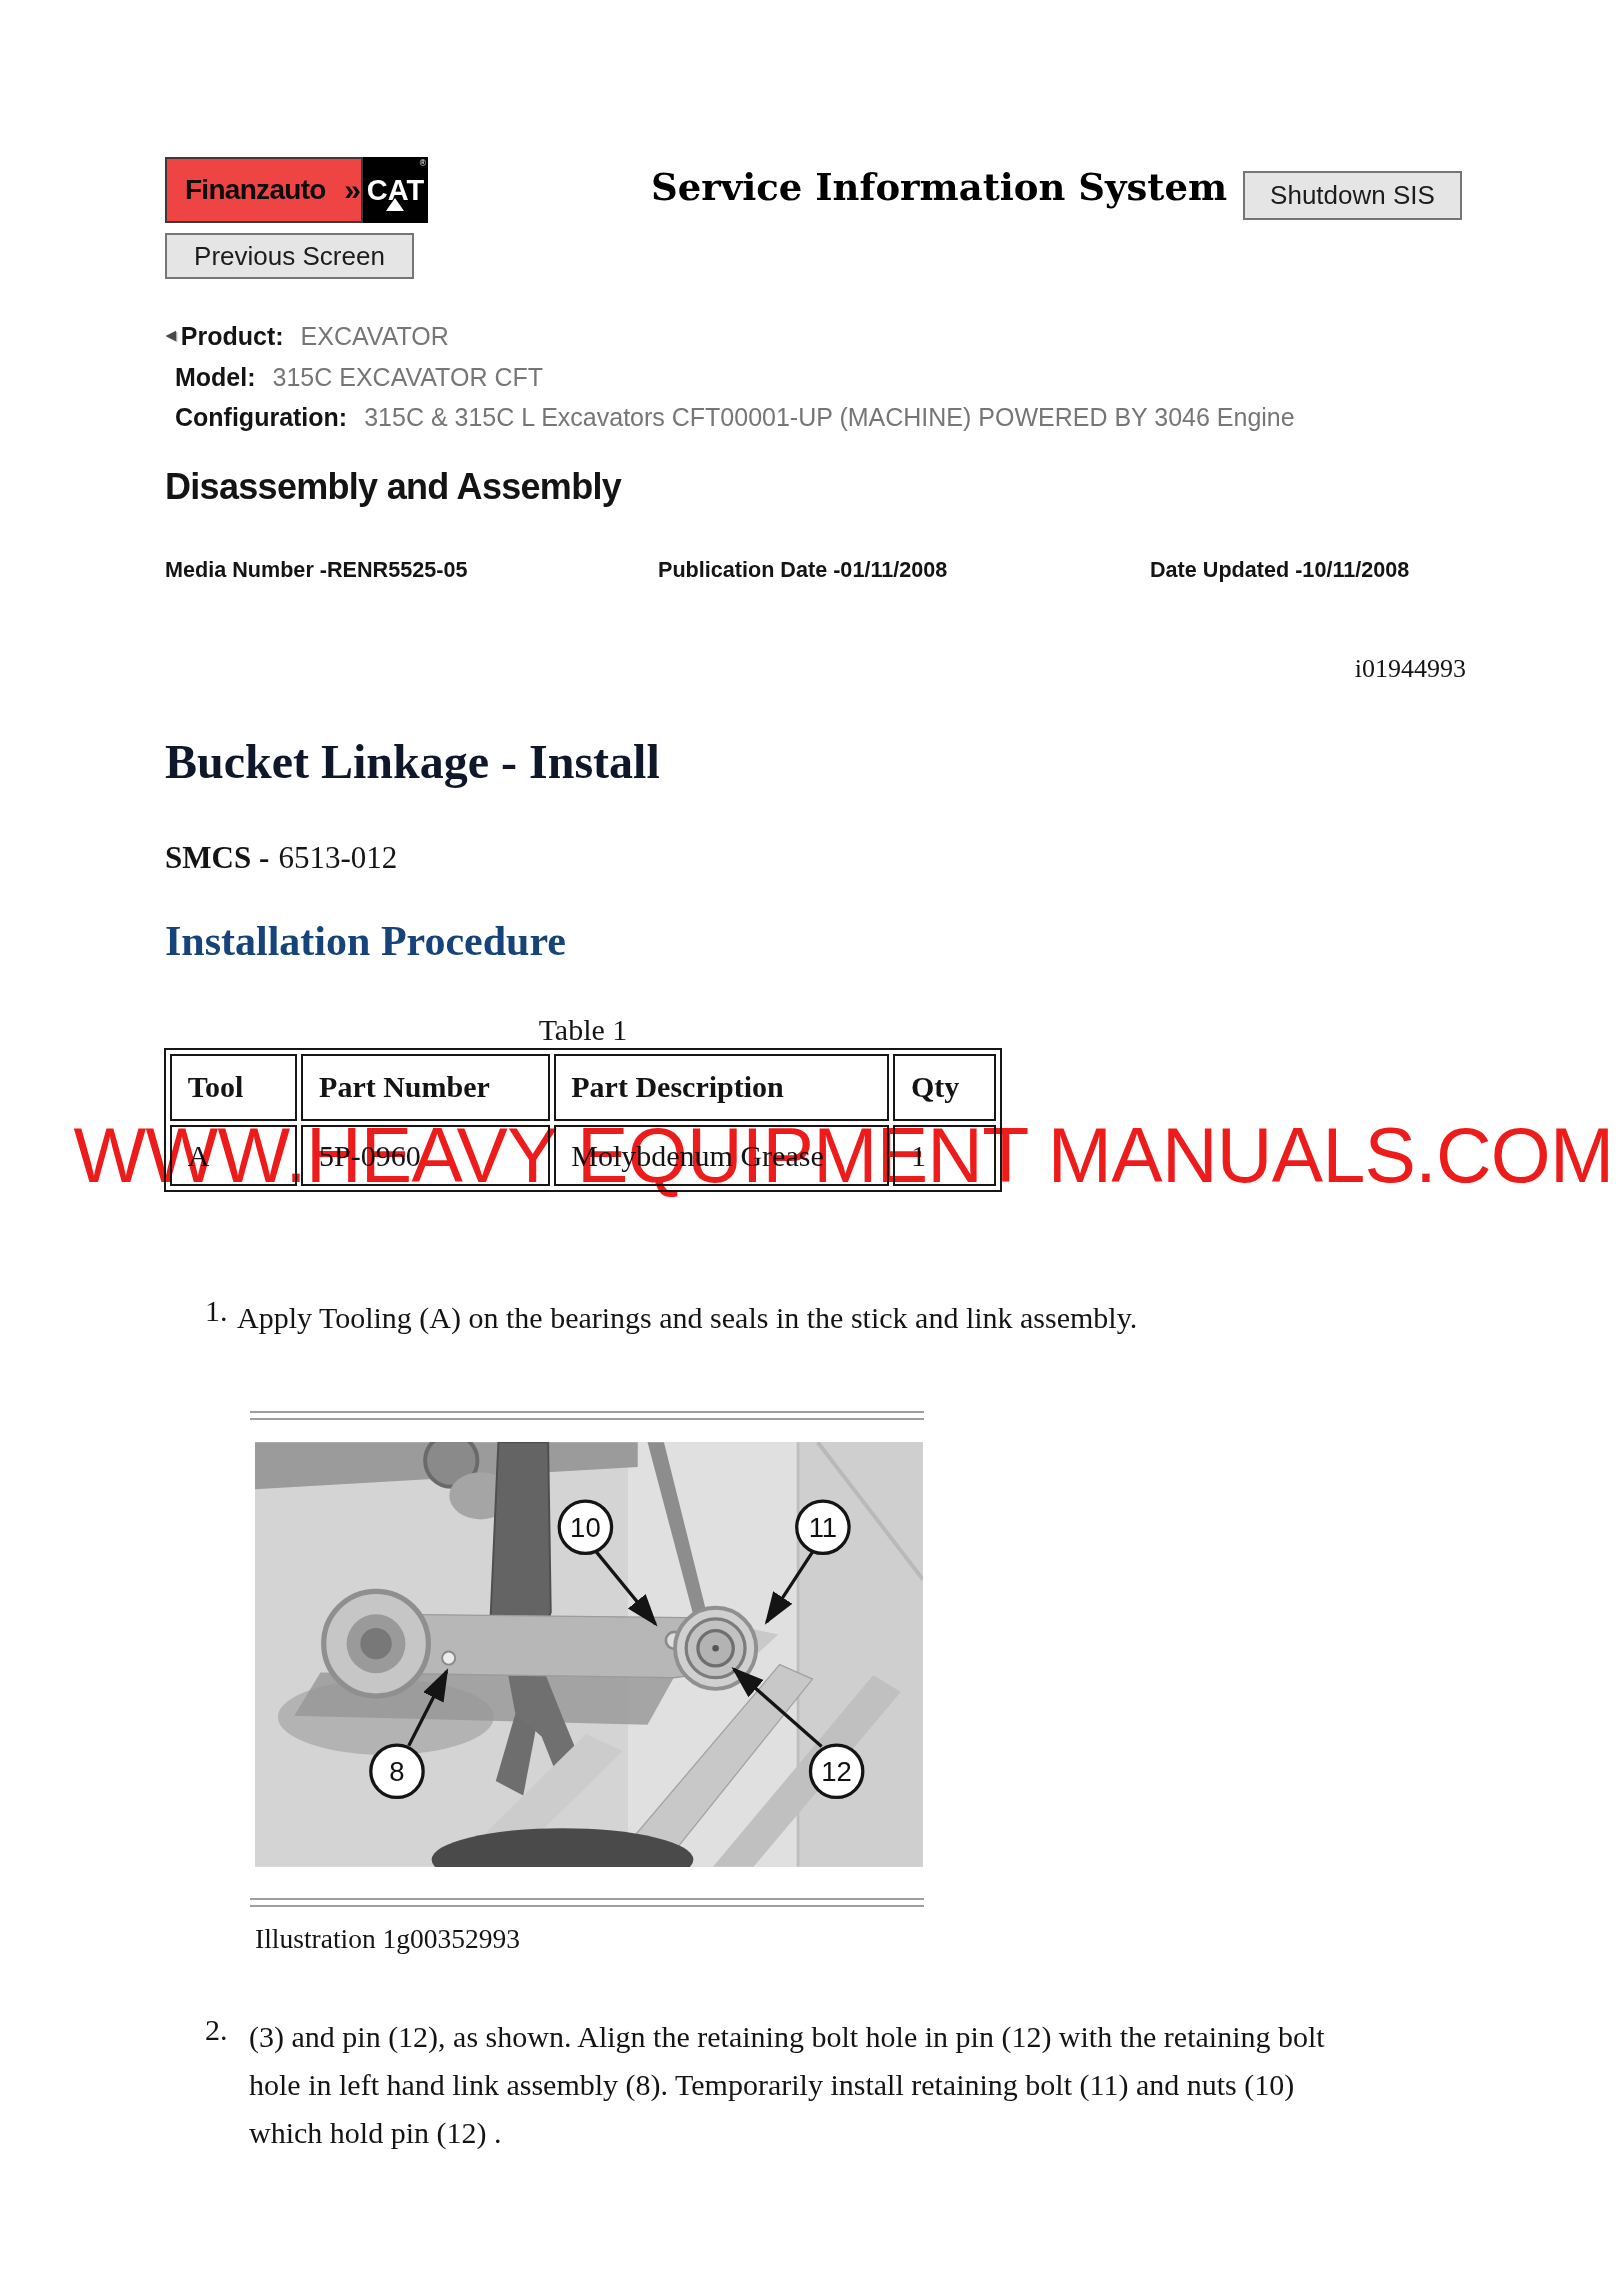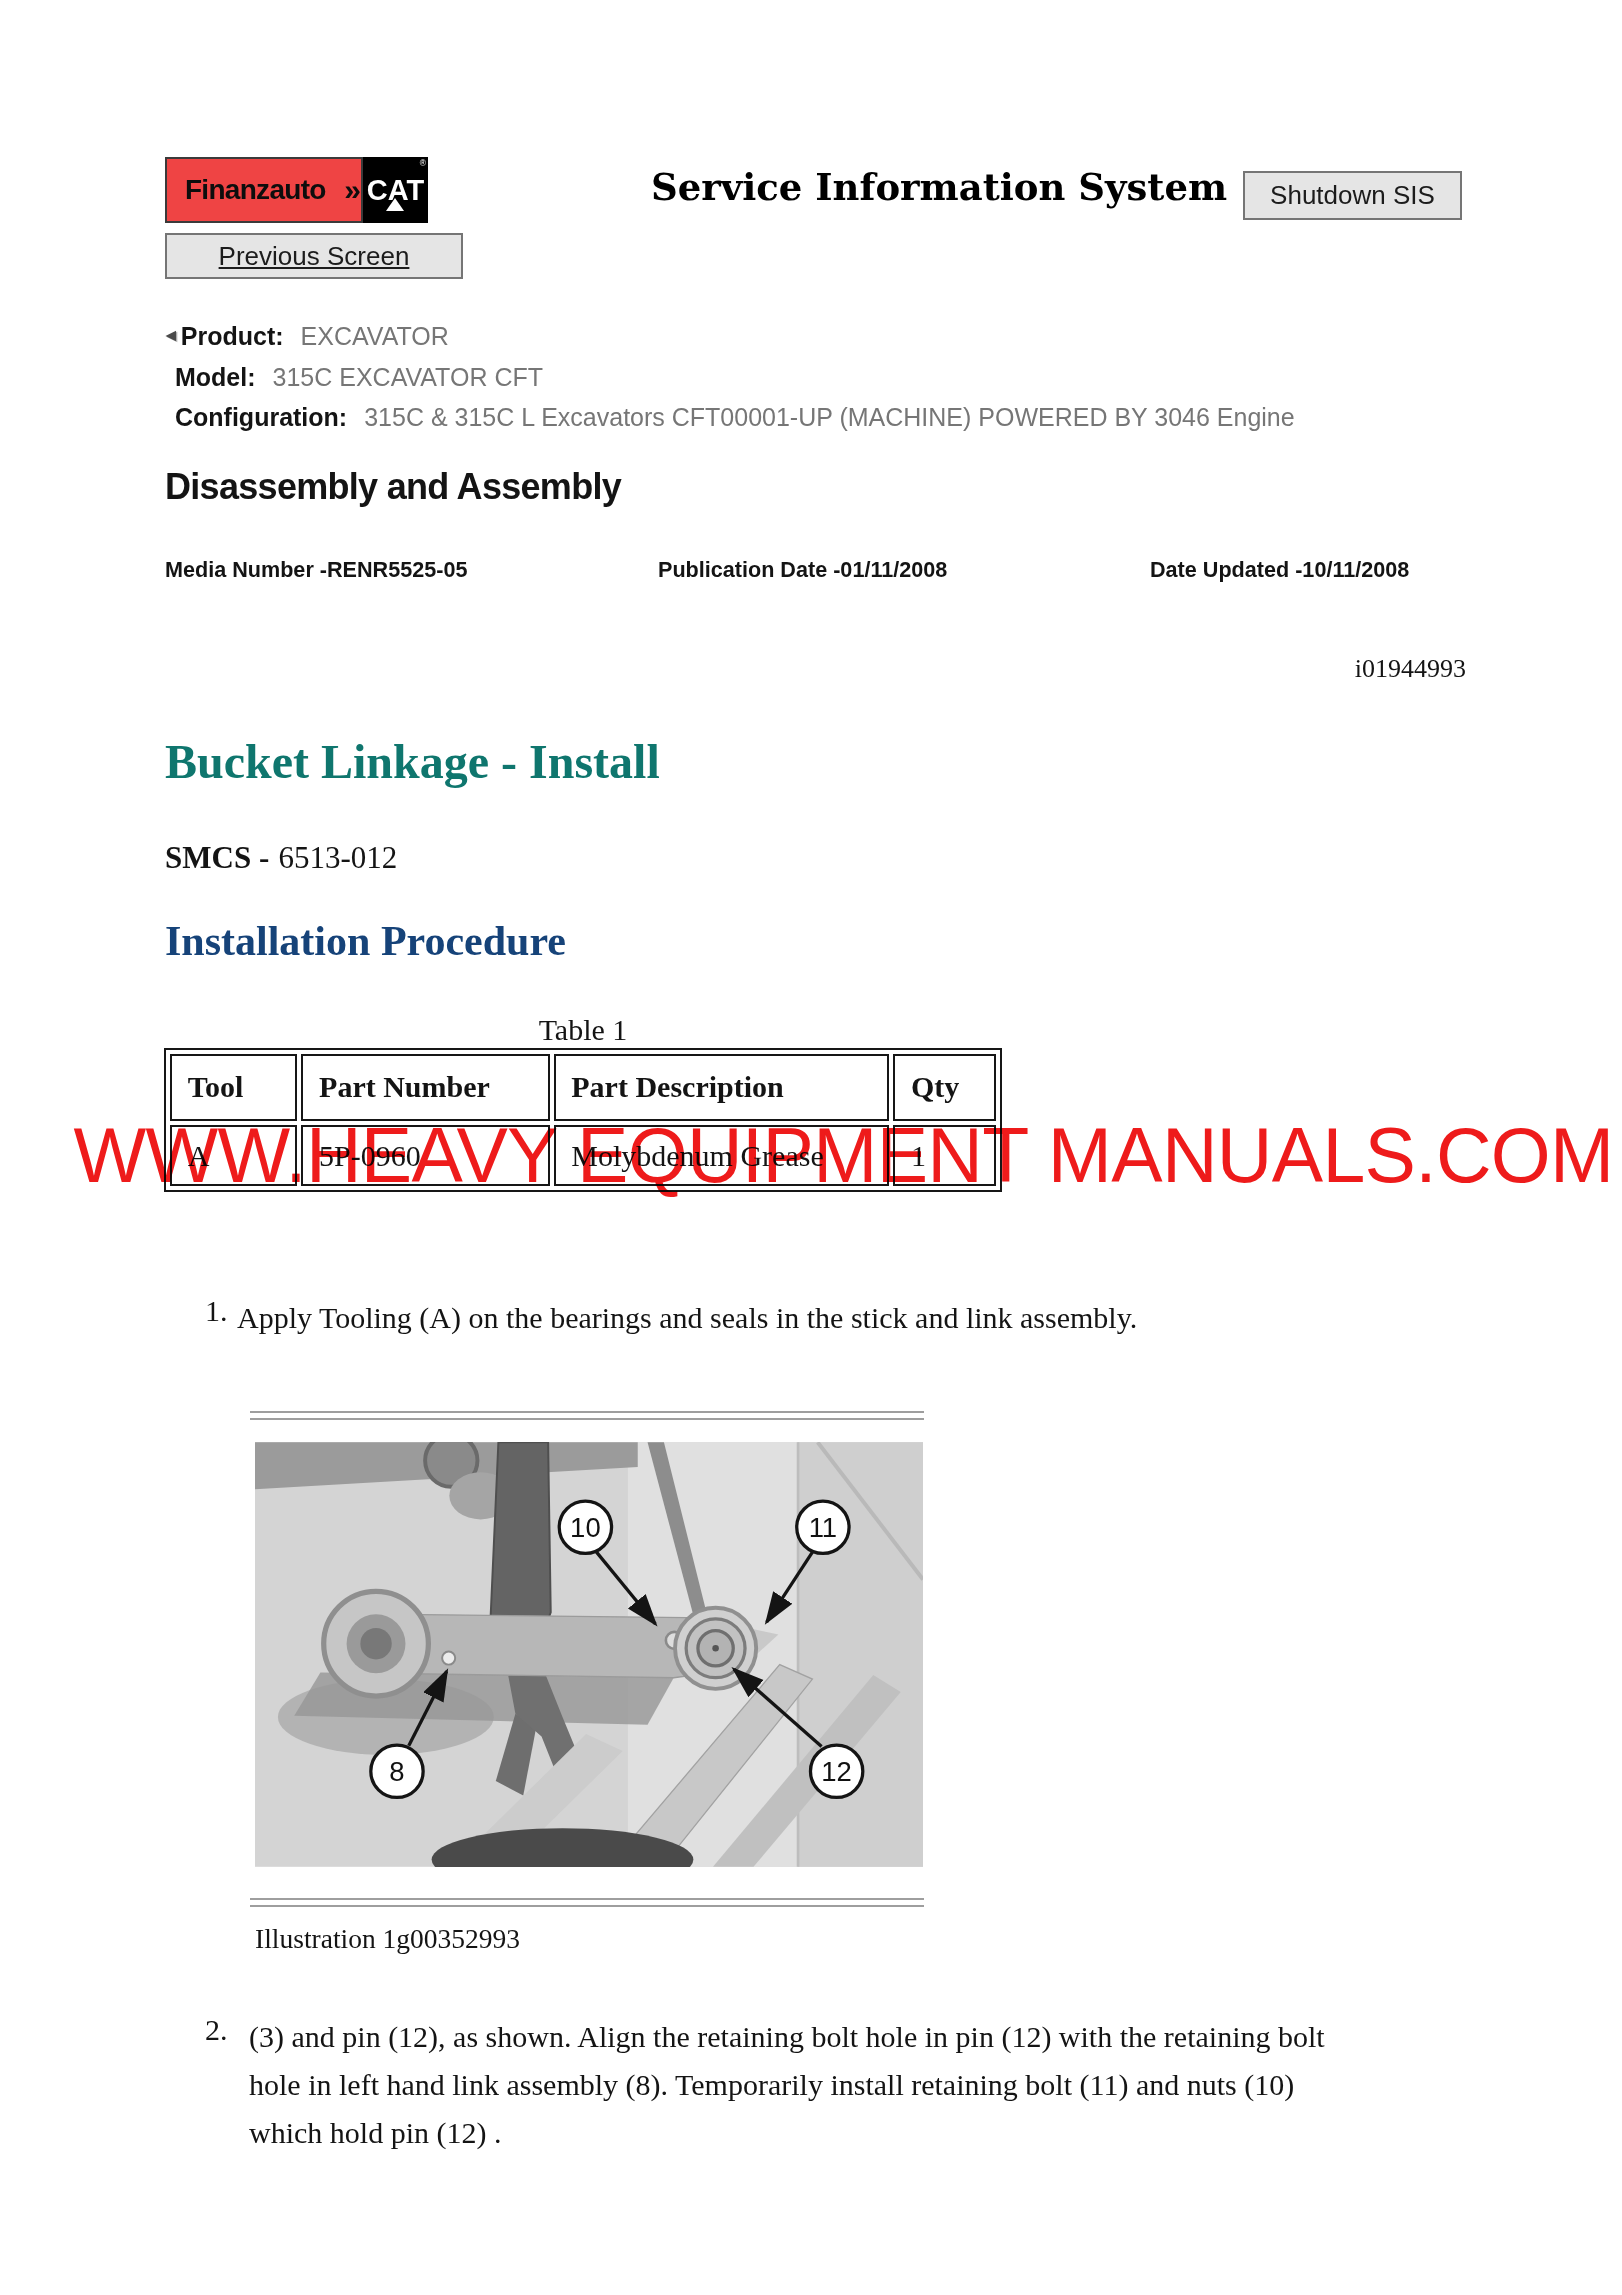--- a/index.html
+++ b/index.html
@@ -18,41 +18,41 @@
                      border-left:11.8px solid transparent;border-right:11.8px solid transparent;border-bottom:17px solid #000;
                      box-sizing:border-box;}
   #logo-cat .cat-tri:after{content:"";position:absolute;left:-9.2px;top:2.6px;width:0;height:0;
                      border-left:9.2px solid transparent;border-right:9.2px solid transparent;border-bottom:13px solid #fff;}
   #logo-cat .cat-reg{position:absolute;right:2px;top:1.3px;color:#fff;font-size:8.5px;font-family:"Liberation Sans",sans-serif;}
 
   #sis-title{left:651px;top:165px;font-family:"DejaVu Serif",serif;font-weight:bold;font-size:37px;color:#000;letter-spacing:0px;}
 
   .hdr-btn{border:2px solid #757575;background:#e5e5e5;display:flex;align-items:center;justify-content:center;
            font-family:"Liberation Sans",sans-serif;font-size:26px;color:#1c1c1c;cursor:pointer;box-sizing:border-box;}
-  #prev-btn{left:165px;top:233px;width:298px;height:46px;text-decoration:underline;}
+  #prev-btn{left:165px;top:233px;width:249px;height:46px;}
   #shutdown-btn{left:1243px;top:171px;width:219px;height:49px;}
 
   
   .pinfo{left:162px;font-family:"Liberation Sans",sans-serif;font-size:25px;white-space:nowrap;}
   .pinfo .lbl{font-weight:bold;color:#141414;}
   .pinfo .val{color:#767676;margin-left:17px;}
   #pi-arrow{color:#4a4a4a;font-size:17.7px;margin-right:1.3px;text-shadow:1.3px 1.3px 0 #b5b5b5;vertical-align:3.9px;}
   #pi-product{top:322px;}
   #pi-model{top:363px;left:175px;}
   #pi-config{top:403px;left:175px;}
 
   
   #sec-title{left:165px;top:466px;font-family:"Liberation Sans",sans-serif;font-weight:bold;font-size:36px;letter-spacing:-0.7px;}
   #sec-sub{left:165px;top:510px;font-family:"Liberation Sans",sans-serif;font-weight:bold;font-size:29.4px;letter-spacing:-0.7px;}
   .media{top:557px;font-family:"Liberation Sans",sans-serif;font-weight:bold;font-size:21.6px;white-space:nowrap;}
   #media-1{left:165px;} #media-2{left:658px;} #media-3{left:1150px;}
   #doc-id{right:157px;top:654px;font-size:26px;}
 
   
-  #article-title{left:165px;top:734px;font-weight:bold;font-size:48px;color:#0f766e;}
+  #article-title{left:165px;top:734px;font-weight:bold;font-size:48px;color:#0f172a;}
   #smcs{left:165px;top:840px;font-size:31px;}
   #smcs .b{font-weight:bold;}
   #smcs .v{font-weight:normal;margin-left:9.2px;}
   #proc-title{left:165px;top:917px;font-weight:bold;font-size:42px;color:#164379;}
 
   
   #table-caption{left:164px;top:1013px;width:838px;text-align:center;font-size:30px;}
   #tools-table{left:164px;top:1048px;width:838px;border:2px solid #161616;border-collapse:separate;border-spacing:4.6px;
                background:#fff;box-sizing:border-box;}
   #tools-table td{border:2px solid #161616;font-size:30px;vertical-align:middle;}

